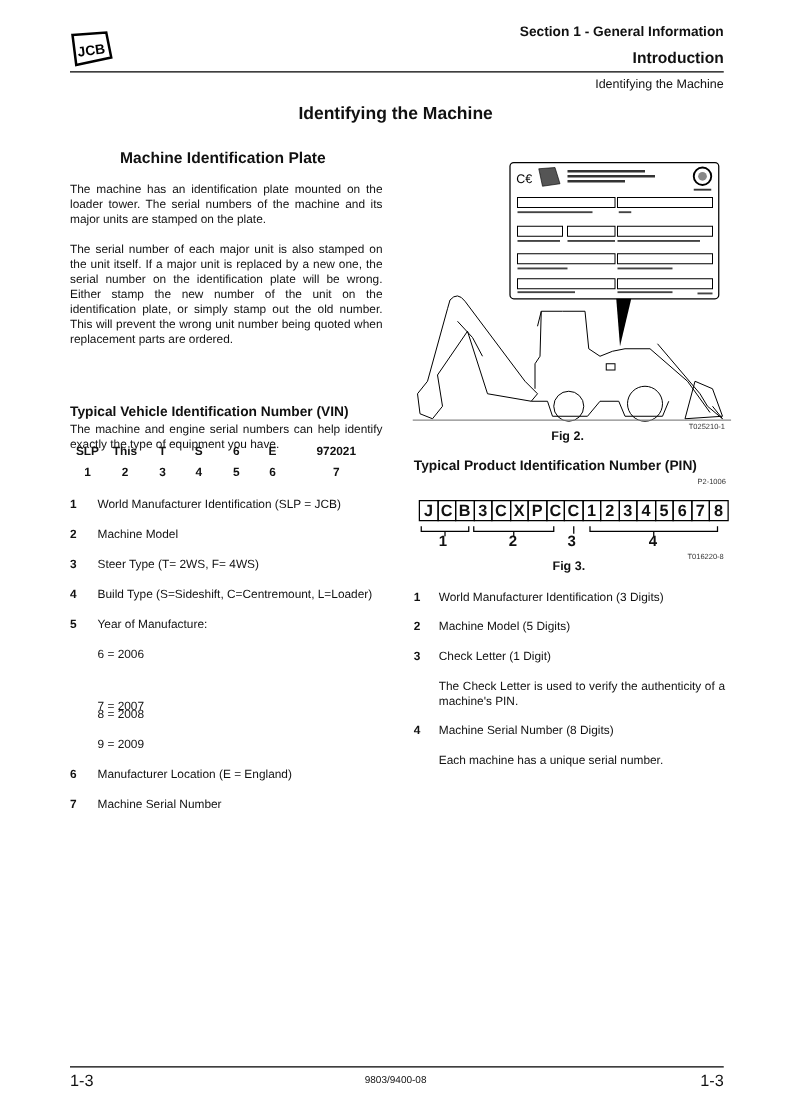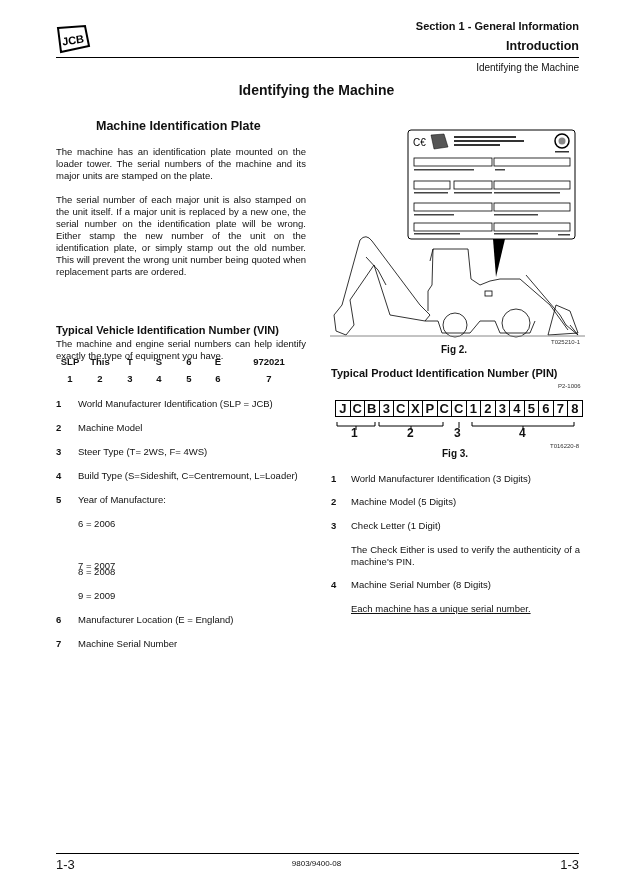--- a/index.html
+++ b/index.html
@@ -206,23 +206,23 @@
   <span class="txt" style="left:20px;">World Manufacturer Identification (3 Digits)</span>
 </div>
 <div class="abs list-item" style="left:331px; top:496px; width:250px; height:12px;">
   <span class="num" style="left:0;">2</span>
   <span class="txt" style="left:20px;">Machine Model (5 Digits)</span>
 </div>
 <div class="abs list-item" style="left:331px; top:520px; width:250px; height:12px;">
   <span class="num" style="left:0;">3</span>
   <span class="txt" style="left:20px;">Check Letter (1 Digit)</span>
 </div>
-<div class="abs para" style="left:351px; top:544px; width:229px;">The Check Either is used to verify the authenticity of a machine's PIN.</div>
+<div class="abs para" style="left:351px; top:544px; width:229px;">The Check Letter is used to verify the authenticity of a machine's PIN.</div>
 <div class="abs list-item" style="left:331px; top:579px; width:250px; height:12px;">
   <span class="num" style="left:0;">4</span>
   <span class="txt" style="left:20px;">Machine Serial Number (8 Digits)</span>
 </div>
-<div class="abs list-item" style="left:351px; top:603px;text-decoration:underline;">Each machine has a unique serial number.</div>
+<div class="abs list-item" style="left:351px; top:603px;">Each machine has a unique serial number.</div>
 
 <div class="abs hr-bot"></div>
 <div class="abs foot-l">1-3</div>
 <div class="abs foot-c">9803/9400-08</div>
 <div class="abs foot-r">1-3</div>
 
 </body></html>

